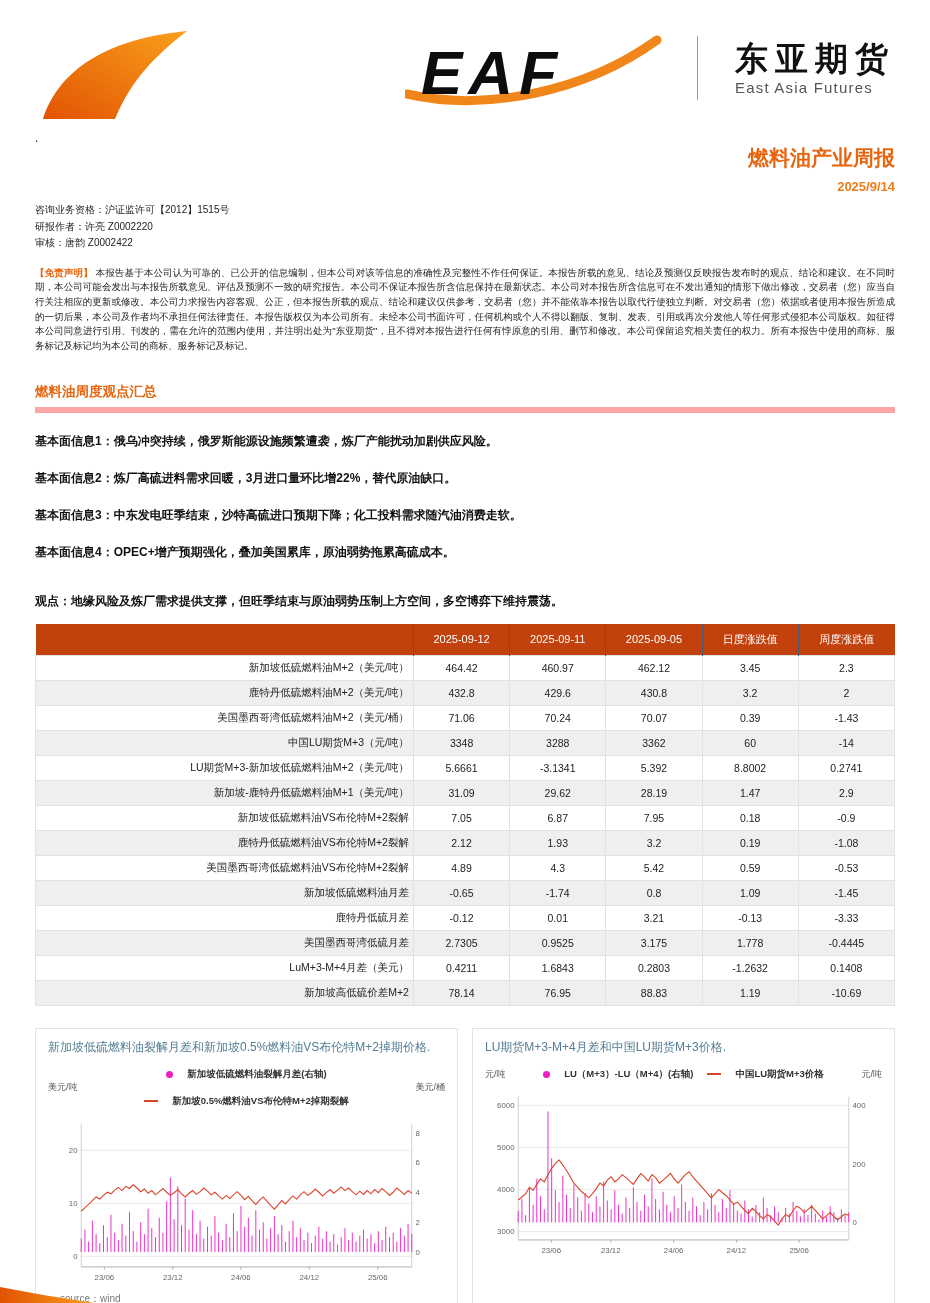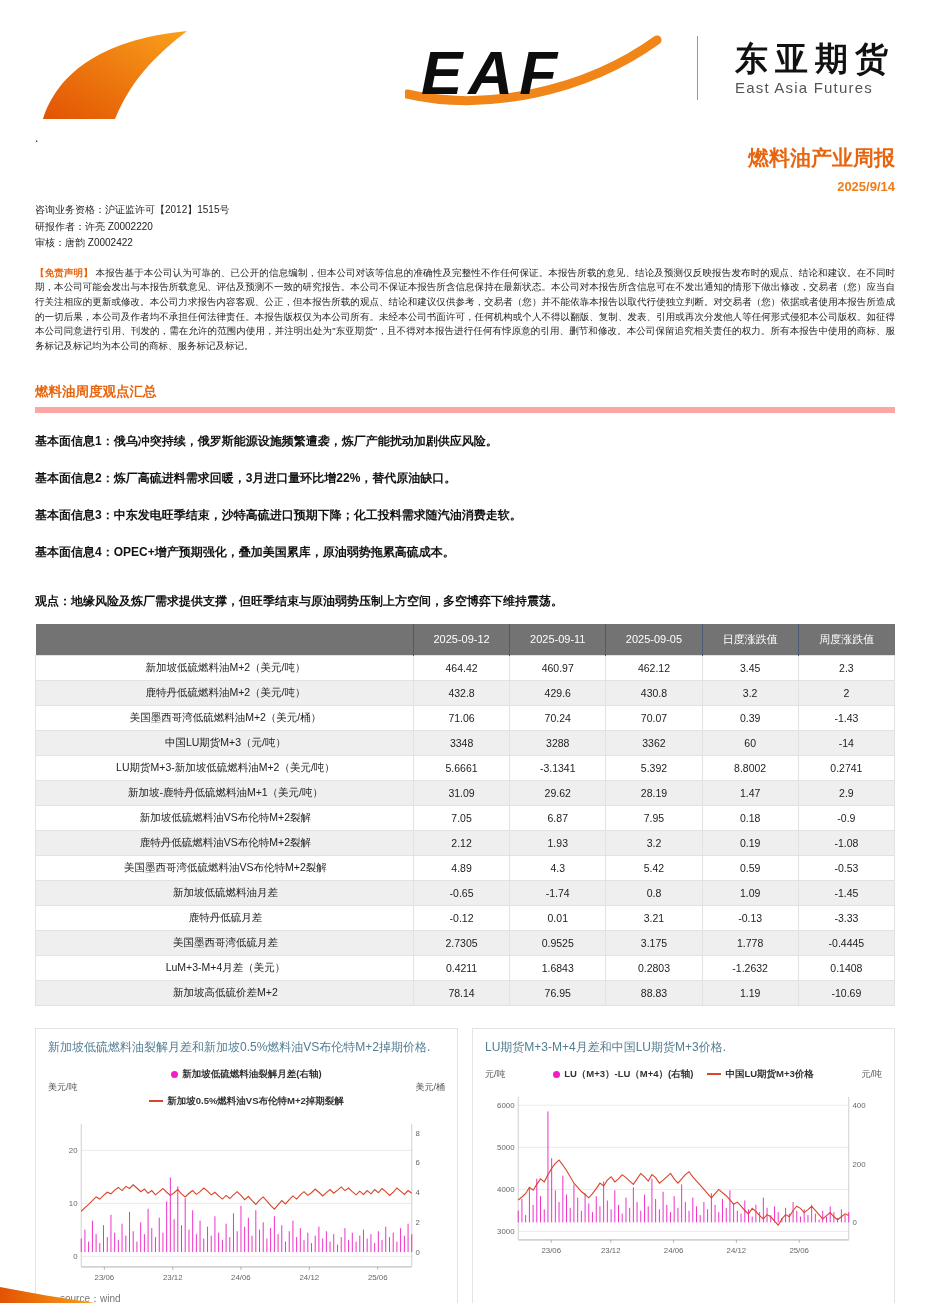--- a/index.html
+++ b/index.html
@@ -24,34 +24,34 @@
   .meta{font-size:10px;line-height:1.65;margin-top:8px;color:#222;}
   .disclaimer{font-size:9.5px;line-height:1.55;text-align:justify;margin-top:14px;color:#222;}
   .disc-label{color:#e8650f;font-weight:bold;}
 
   .section-heading{color:#e8650f;font-weight:bold;font-size:13.5px;margin-top:29px;padding-bottom:6px;border-bottom:6px solid #fca5a5;}
   .point{font-size:12px;font-weight:bold;margin-top:20px;color:#111;}
   .viewpoint{font-size:12px;font-weight:bold;margin-top:32px;color:#111;}
 
   
   table{width:100%;border-collapse:collapse;margin-top:14px;table-layout:fixed;}
-  thead th{background:#737373;color:#fff;font-size:11px;font-weight:normal;padding:8px 4px;border-right:1px solid #4a5a73;text-align:center;}
+  thead th{background:#c2410c;color:#fff;font-size:11px;font-weight:normal;padding:8px 4px;border-right:1px solid #4a5a73;text-align:center;}
   thead th:last-child{border-right:none;}
   tbody td{font-size:10.5px;padding:5px 6px;text-align:center;border:1px solid #e2e2e2;color:#222;}
-  tbody td.rowlabel{text-align:center;padding-right:4px;}
+  tbody td.rowlabel{text-align:right;padding-right:4px;}
   tbody tr:nth-child(even){background:#efefef;}
 
   
   .charts{display:flex;gap:14px;margin-top:22px;}
   .chart-panel{flex:1;border:1px solid #e3e3e3;padding:10px 12px 8px;}
   .chart-title{color:#527d93;font-size:12px;margin:0 0 12px;}
   .legend-row{display:flex;align-items:center;font-size:9.5px;color:#333;}
   .axis-unit{color:#555;font-size:9px;white-space:nowrap;}
   .legend{flex:1;display:flex;justify-content:center;gap:14px;flex-wrap:wrap;}
-  .legend-item{display:inline-flex;align-items:center;gap:4px;font-weight:bold;font-size:9.5px;}
+  .legend-item{display:inline-flex;align-items:center;gap:14px;font-weight:bold;font-size:9.5px;}
   .mk-dot{width:7px;height:7px;border-radius:50%;display:inline-block;}
   .mk-line{width:14px;height:2px;display:inline-block;}
   .chart-svg{width:100%;height:172px;display:block;margin-top:6px;}
   .chart-source{font-size:10px;color:#777;margin:6px 0 2px 12px;}
 
   .bottom-swoosh{position:absolute;left:0;bottom:0;}
   svg text{font-family:"Liberation Sans","DejaVu Sans",sans-serif;}
 </style>
 </head>
 <body>

